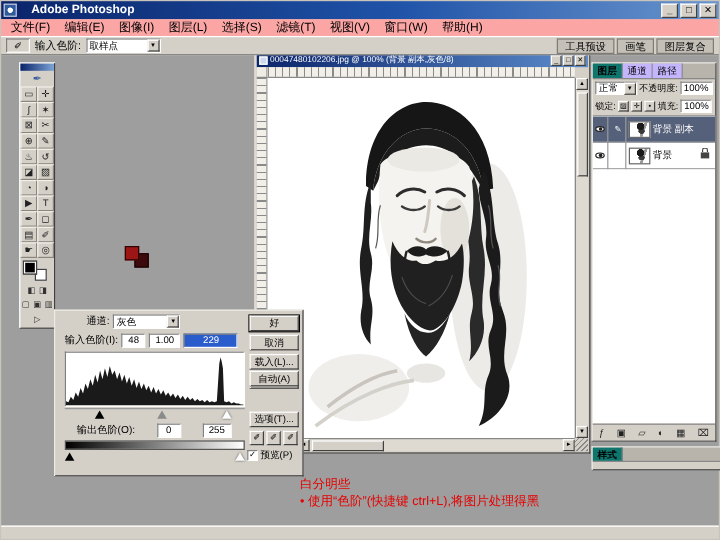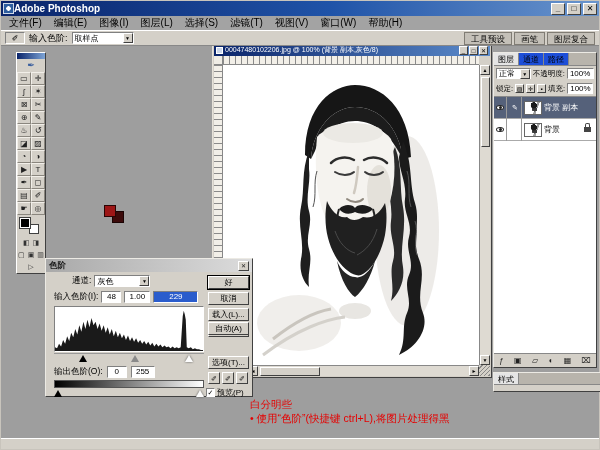--- a/index.html
+++ b/index.html
@@ -1,24 +1,24 @@
 <!DOCTYPE html>
 <html><head>
 <meta charset="utf-8">
 <style>
   *{box-sizing:border-box;margin:0;padding:0}
   html,body{width:600px;height:450px}
   body{position:relative;font-family:"Liberation Sans","DejaVu Sans",sans-serif;background:#c8c4bc;overflow:hidden;color:#000}
 
   
-  .titlebar{position:absolute;left:1px;top:1px;width:598px;height:15px;background:linear-gradient(90deg,#0a246a 0%,#1f53a8 55%,#6a95cd 100%);color:#fff;font-size:10px;font-weight:bold;display:flex;align-items:center;gap:0;padding:0 2px;z-index:20}
+  .titlebar{position:absolute;left:1px;top:1px;width:598px;height:15px;background:linear-gradient(90deg,#0a246a 0%,#1f53a8 55%,#6a95cd 100%);color:#fff;font-size:10px;font-weight:bold;display:flex;align-items:center;gap:12px;padding:0 2px;z-index:20}
   .appicon{width:11px;height:11px;flex:none;background:radial-gradient(circle at 50% 50%,#fff 0 2px,#2e5d9e 2.5px);border:1px solid #cfd9ea}
   .winbtns{margin-left:auto;display:flex;gap:2px}
   .winbtn{width:14px;height:12px;background:#d4d0c8;border:1px solid;border-color:#fff #404040 #404040 #fff;font-size:8px;line-height:10px;text-align:center;color:#000;font-weight:bold}
-  .menubar{position:absolute;left:1px;top:16px;width:598px;height:14px;background:#a3a3a3;display:flex;align-items:center;font-size:10px;padding-left:2px;z-index:20}
+  .menubar{position:absolute;left:1px;top:16px;width:598px;height:14px;background:#fca5a5;display:flex;align-items:center;font-size:10px;padding-left:2px;z-index:20}
   .menu-item{padding:1px 6px;white-space:nowrap}
   .optionsbar{position:absolute;left:1px;top:30px;width:598px;height:16px;background:#d4d0c8;border-top:1px solid #fff;border-bottom:1px solid #888;display:flex;align-items:center;font-size:9px;gap:4px;padding:0 4px;z-index:20}
   .tool-current{width:20px;height:12px;background:#d4d0c8;border:1px solid;border-color:#808080 #fff #fff #808080;font-size:8px;text-align:center;line-height:11px}
   .combo{background:#fff;border:1px solid;border-color:#808080 #fff #fff #808080;height:12px;display:inline-flex;align-items:center;font-size:8px;padding-left:2px;gap:2px}
   .combo .arrow{margin-left:auto;width:10px;height:10px;background:#d4d0c8;border:1px solid;border-color:#fff #404040 #404040 #fff;font-size:5px;line-height:9px;text-align:center;flex:none}
   .well{margin-left:auto;display:flex;gap:2px;align-items:center}
   .well-tab{background:#c4c0b8;border:1px solid #807c74;font-size:8.5px;padding:1px 6px;height:13px;white-space:nowrap}
   .workspace{position:absolute;left:1px;top:46px;width:598px;height:392px;background:#9e9e9e;z-index:1}
   .statusbar{position:absolute;left:1px;top:438px;width:598px;height:11px;background:#d4d0c8;border-top:1px solid #fff;z-index:20}
 
@@ -65,35 +65,35 @@
   .lv-body{position:relative;height:124px}
   .lv-row1{position:absolute;left:26px;top:3px;display:flex;gap:3px;align-items:center}
   .lv-row2{position:absolute;left:8px;top:19px;display:flex;gap:3px;align-items:center}
   .nbox{background:#fff;border:1px solid;border-color:#808080 #fff #fff #808080;font-size:8px;height:12px;line-height:10px;padding:0 1px;text-align:center}
   .nbox.sel{background:#2a5ccc;color:#fff}
   .histo{position:absolute;left:8px;top:34px;width:150px;height:46px;background:#fff;border:1px solid;border-color:#808080 #fff #fff #808080}
   .in-sliders{position:absolute;left:8px;top:81px;width:150px;height:10px;background:#d4d0c8;border-top:1px solid #999}
   .tri{position:absolute;top:1px;width:0;height:0;border-left:4px solid transparent;border-right:4px solid transparent;border-bottom:7px solid #000}
   .tri.gray{border-bottom-color:#8a8a8a}
   .tri.white{border-bottom-color:#fdfdfd;filter:drop-shadow(0 0 1px #555)}
-  .lv-row3{position:absolute;left:8px;top:94px;display:flex;gap:4px;align-items:flex-end}
+  .lv-row3{position:absolute;left:18px;top:94px;display:flex;gap:18px;align-items:flex-end}
   .outbar{position:absolute;left:8px;top:108px;width:150px;height:8px;background:linear-gradient(90deg,#000,#fff);border:1px solid #555}
   .out-sliders{position:absolute;left:8px;top:117px;width:150px;height:8px}
   .lv-btn{position:absolute;left:162px;width:41px;height:13px;background:#d4d0c8;border:1px solid;border-color:#fff #404040 #404040 #fff;font-size:8px;text-align:center;line-height:11px;white-space:nowrap;overflow:hidden}
   .lv-btn.default{box-shadow:0 0 0 1px #000}
   .droppers{position:absolute;left:162px;top:100px;display:flex;gap:2px}
   .dropper{width:12px;height:12px;background:#d4d0c8;border:1px solid;border-color:#fff #404040 #404040 #fff;font-size:7px;line-height:11px;text-align:center}
   .preview{position:absolute;left:160px;top:115px;display:flex;gap:2px;align-items:center;font-size:8px}
   .cb{width:9px;height:9px;background:#fff;border:1px solid;border-color:#808080 #fff #fff #808080;font-size:7px;line-height:8px;text-align:center}
 
   
   .layers{position:absolute;left:493px;top:52px;width:104px;height:316px;background:#d4d0c8;border:1px solid;border-color:#eceae4 #404040 #404040 #eceae4;z-index:3}
   .ltabs{height:13px;display:flex;background:#b8b4ac;border-bottom:1px solid #888}
-  .ltab{font-size:8px;padding:1px 4px;border-right:1px solid #888;background:#1d4ed8;white-space:nowrap}
-  .ltab.active{background:#e5e5e5;font-weight:normal}
+  .ltab{font-size:8px;padding:1px 4px;border-right:1px solid #888;background:#c4b5fd;white-space:nowrap}
+  .ltab.active{background:#0f766e;font-weight:bold}
   .lrow{height:15px;display:flex;align-items:center;gap:2px;padding:0 2px;font-size:7.5px;white-space:nowrap}
   .lockbtn{width:9px;height:9px;background:#d4d0c8;border:1px solid;border-color:#fff #404040 #404040 #fff;font-size:6px;line-height:8px;text-align:center}
   .llist{position:absolute;top:43px;left:0;right:0;bottom:14px;background:#fff;border-top:1px solid #888;overflow:hidden}
   .lay{height:22px;display:flex;align-items:center;gap:2px;border-bottom:1px solid #aaa;padding-right:2px;font-size:8px}
   .lay.selected{background:#55617a;color:#fff}
   .eyebox{width:13px;height:22px;border-right:1px solid #999;display:flex;align-items:center;justify-content:center;flex:none}
   .eye{width:8px;height:5px;border:1px solid #222;border-radius:50%;position:relative;background:#fff}
   .eye::after{content:"";position:absolute;left:2px;top:0;width:3px;height:3px;background:#222;border-radius:50%}
   .indbox{width:13px;height:22px;border-right:1px solid #999;display:flex;align-items:center;justify-content:center;font-size:7px;flex:none}
   .thumb{width:18px;height:14px;border:1px solid #666;flex:none;background:#fff;background-image:radial-gradient(circle at 55% 28%,#1a1a1a 0 24%,transparent 27%),radial-gradient(ellipse at 60% 62%,#3a3a3a 0 18%,transparent 21%),linear-gradient(110deg,transparent 60%,#9a9a9a 61% 72%,transparent 73%)}
@@ -269,24 +269,20 @@
   <div class="hscroll">
     <span class="zoombox">100%</span>
     <span class="scrollbtn">◄</span>
     <span class="hthumb"></span>
     <span class="scrollbtn">►</span>
   </div>
   <div class="sizegrip"></div>
 </div>
 
 <div class="levels">
-  <div class="lv-title">
-    <span>色阶</span>
-    <span class="lv-close">✕</span>
-  </div>
   <div class="lv-body">
     <div class="lv-row1">
       <span>通道:</span>
       <span class="combo" style="width:56px">
         <span>灰色</span>
         <span class="arrow">▼</span>
       </span>
     </div>
     <div class="lv-row2">
       <span>输入色阶(I):</span>

